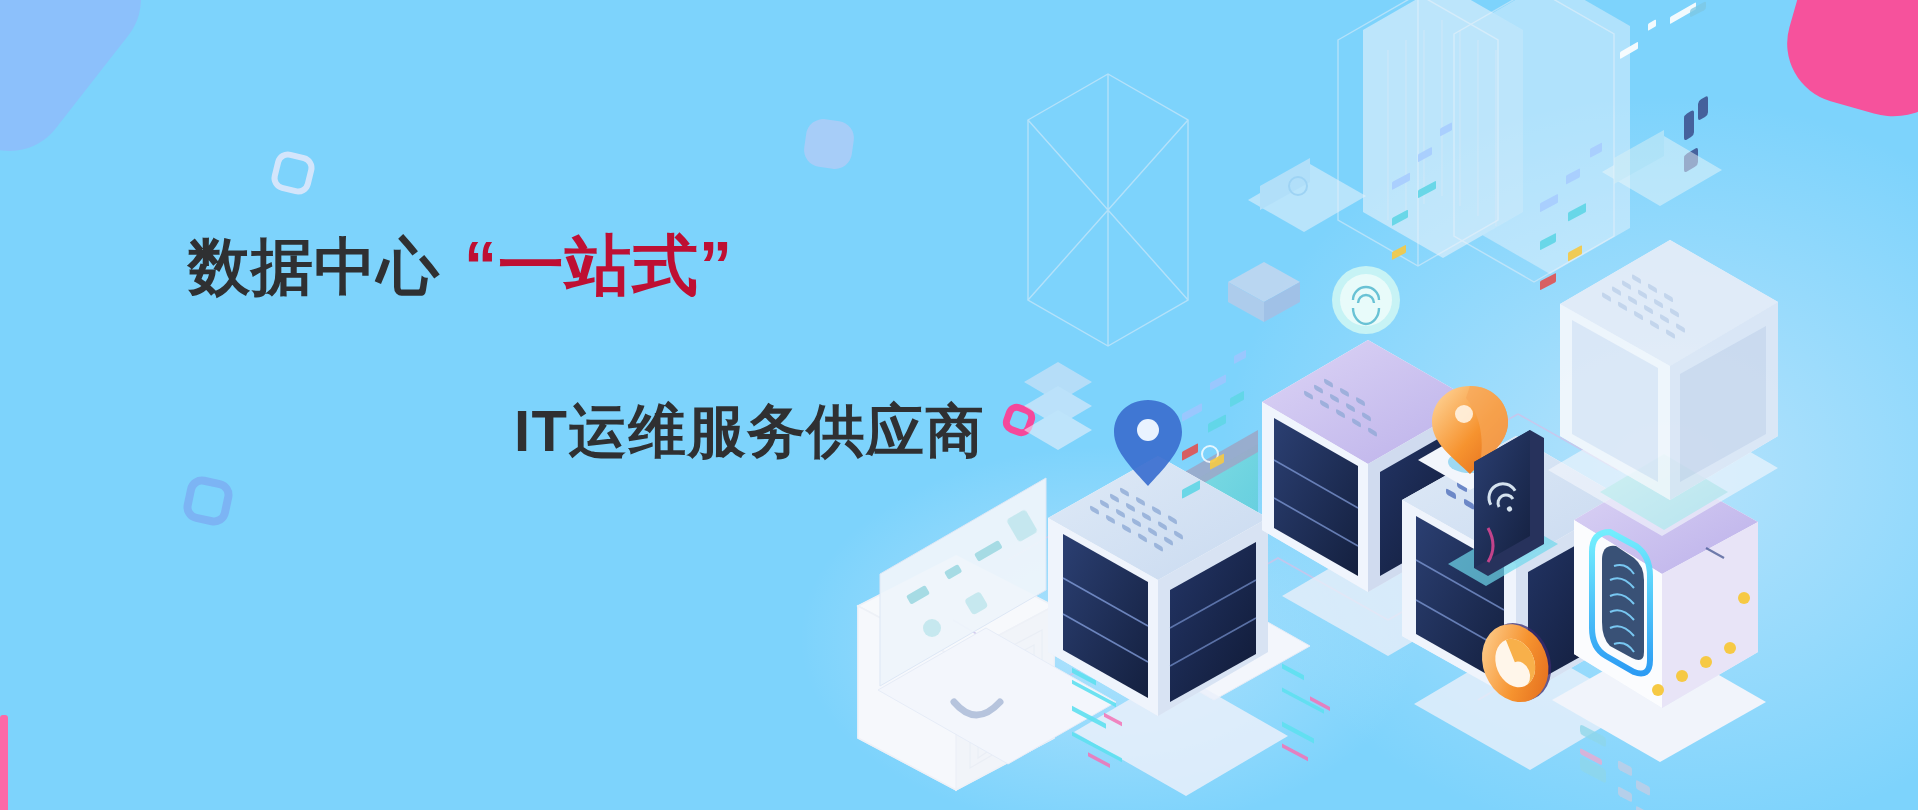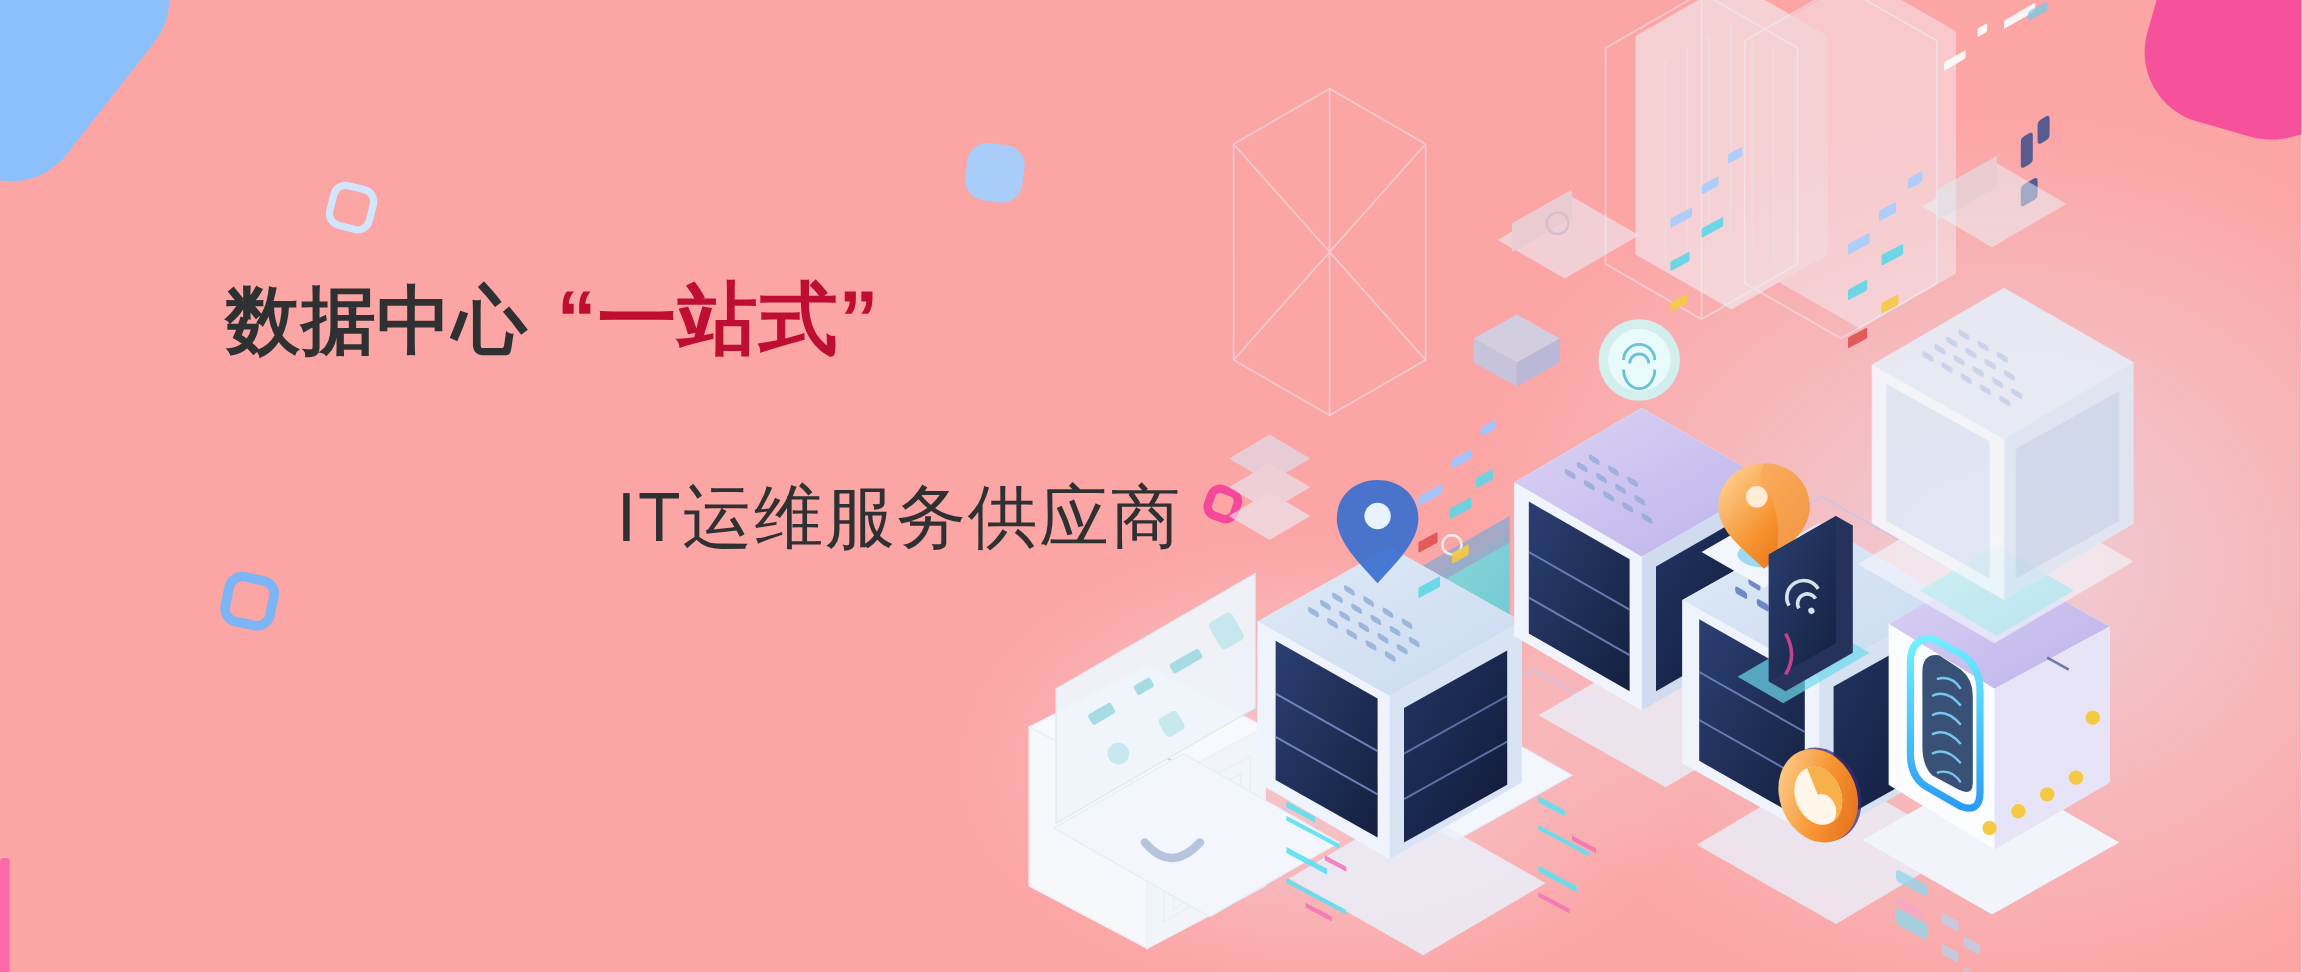--- a/index.html
+++ b/index.html
@@ -5,21 +5,21 @@
   html, body {
     margin: 0;
     padding: 0;
     background: #ffffff;
   }
   #banner {
     position: relative;
     width: 1918px;
     height: 810px;
     overflow: hidden;
-    background: #fca5a5;
+    background: #7dd3fc;
     font-family: "Liberation Sans", "DejaVu Sans", sans-serif;
   }
 
   
   .wash {
     position: absolute;
     pointer-events: none;
   }
   .wash-right {
     right: 0; top: 0; width: 900px; height: 810px;
@@ -107,21 +107,21 @@
   }
   .line-1 .seg-red {
     color: #be0f33;
     margin-left: 24px;
     font-size: 66px;
   }
   .line-2 {
     margin-top: 104px;
     margin-left: 326px;
     font-size: 58px;
-    font-weight: 400;
+    font-weight: 700;
     color: #2f3032;
     letter-spacing: 1.5px;
     white-space: nowrap;
     line-height: 1;
   }
 
   
   .ghost-cabinet { position: absolute; left: 846px; top: 548px; }
 
   

